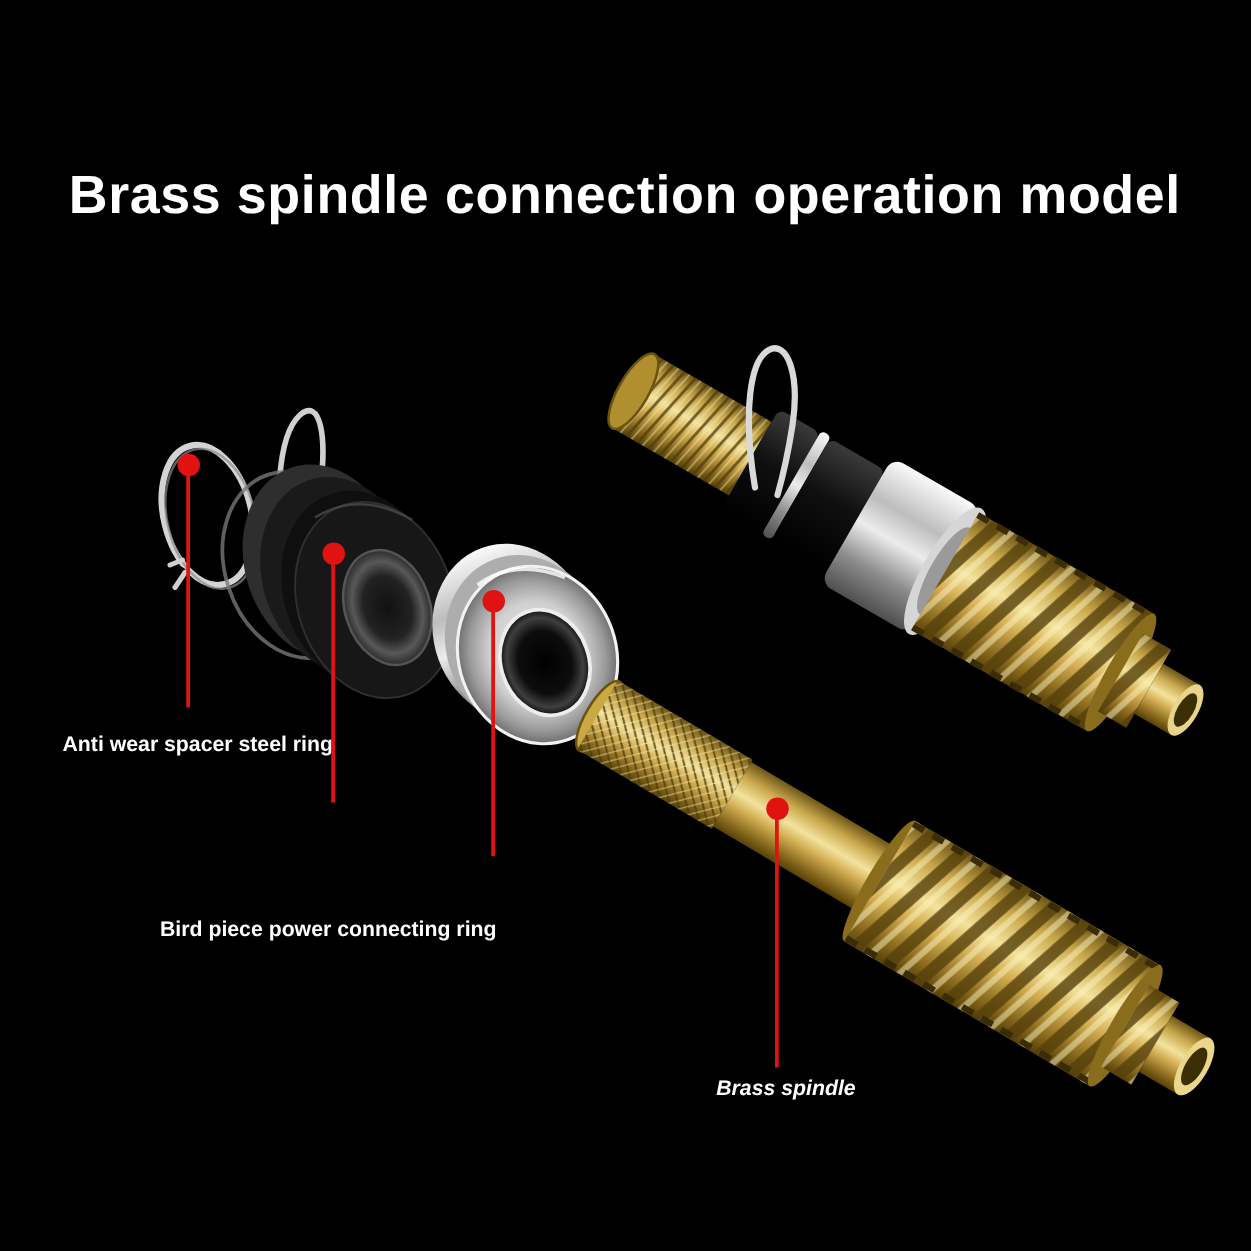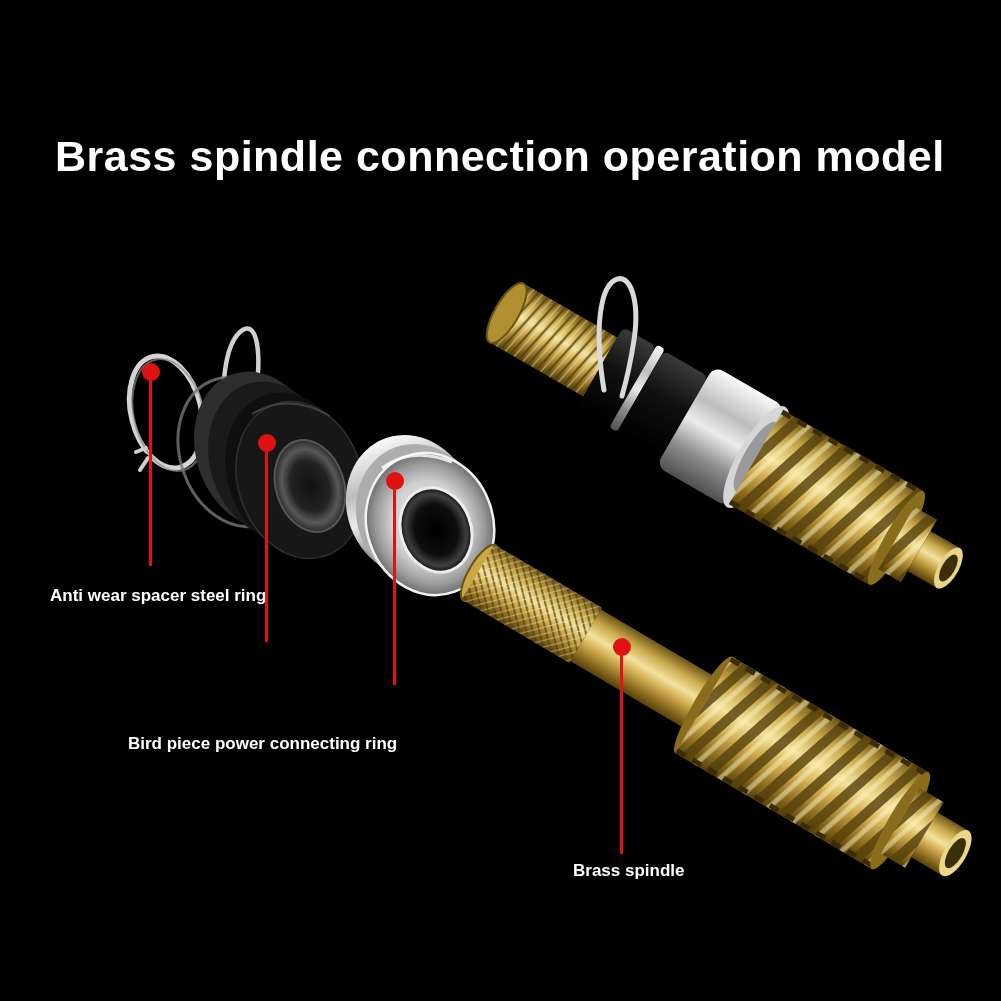--- a/index.html
+++ b/index.html
@@ -186,15 +186,15 @@
 
   <div class="callout-dot" style="left:258px; top:434px;"></div>
   <div class="callout-line" style="left:265px; top:450px; height:192px;"></div>
   <div class="callout-label" style="left:128px; top:686px;margin-top:48px;">Bird piece power connecting ring</div>
 
   <div class="callout-dot" style="left:386px; top:472px;"></div>
   <div class="callout-line" style="left:393px; top:489px; height:196px;"></div>
 
   <div class="callout-dot" style="left:613px; top:638px;"></div>
   <div class="callout-line" style="left:620px; top:654px; height:200px;"></div>
-  <div class="callout-label" style="left:573px; top:861px;">Brass spindle</div>
+  <div class="callout-label" style="left:573px; top:861px;font-style:italic;">Brass spindle</div>
 
 </div>
 
 </body></html>

